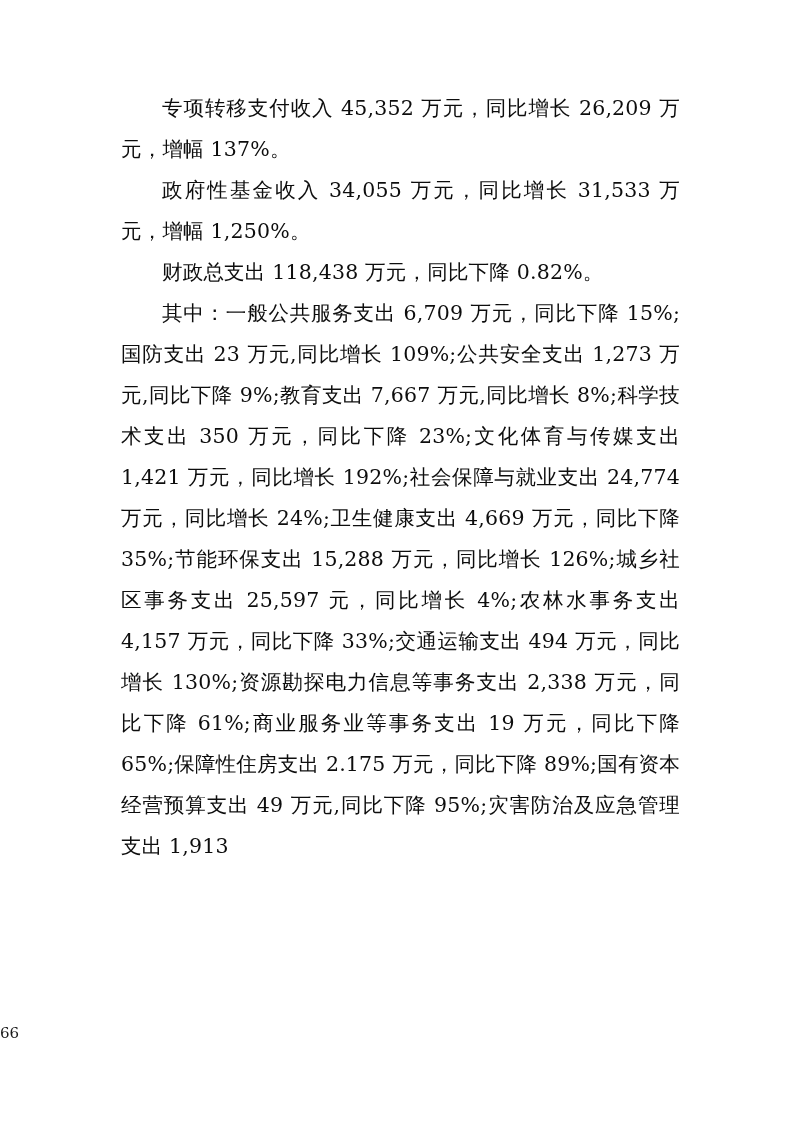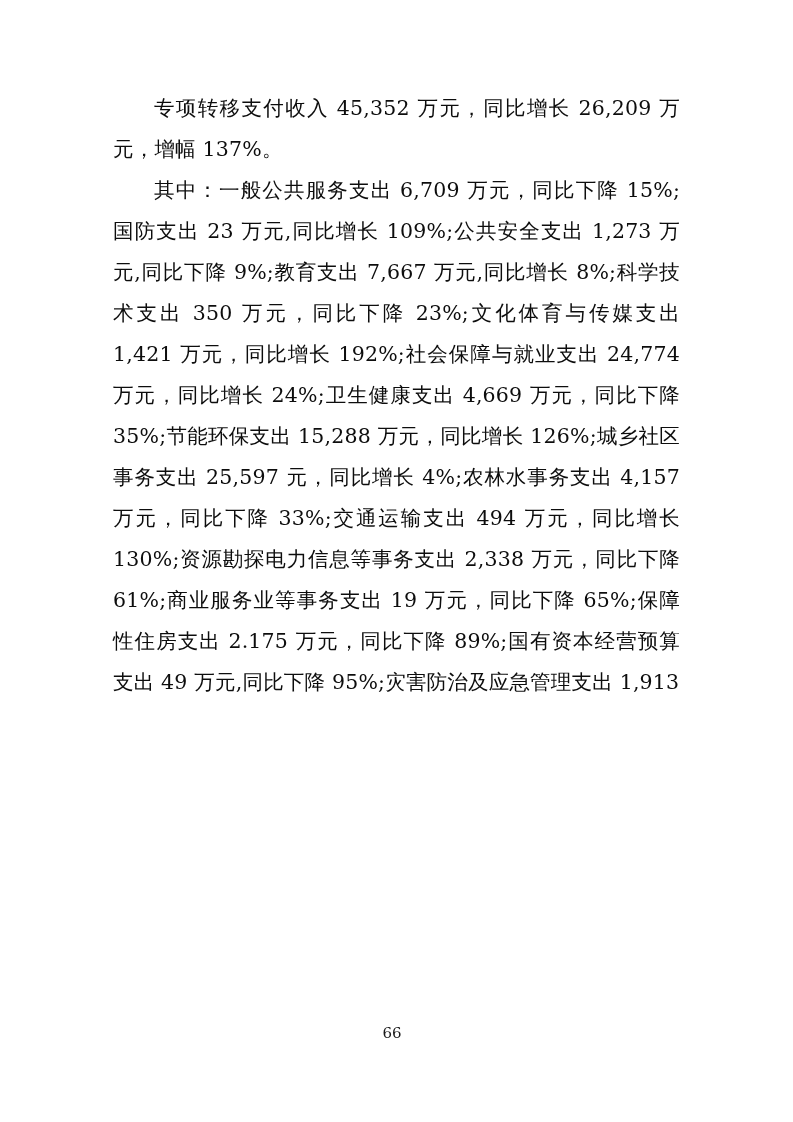--- a/index.html
+++ b/index.html
@@ -23,40 +23,41 @@
     left: 113px;
     top: 88px;
     width: 567px;
   }
   .para {
     font-size: 20.5px;
     line-height: 41px;
     color: #0d0d0d;
     text-align: justify;
     text-justify: inter-ideograph;
-    margin: 0 0 0 0;
+    margin: 0 0 0 8px;
     letter-spacing: 0.2px;
     font-family: "DejaVu Serif", "Liberation Serif", serif;
   }
   .para.indent {
     text-indent: 2em;
   }
   .pagenum {
     position: absolute;
     left: 0;
     right: 9px;
     top: 1024px;
-    text-align: center;
     font-size: 15px;
     color: #1a1a1a;
     font-family: "DejaVu Serif", "Liberation Serif", serif;
   }
 </style>
 </head>
 <body>
 
 <div class="page">
   <div class="content">
     <p class="para indent">专项转移支付收入 45,352 万元，同比增长 26,209 万元，增幅 137%。</p>
+    <p class="para indent">政府性基金收入 34,055 万元，同比增长 31,533 万元，增幅 1,250%。</p>
+    <p class="para indent">财政总支出 118,438 万元，同比下降 0.82%。</p>
     <p class="para indent">其中：一般公共服务支出 6,709 万元，同比下降 15%;国防支出 23 万元,同比增长 109%;公共安全支出 1,273 万元,同比下降 9%;教育支出 7,667 万元,同比增长 8%;科学技术支出 350 万元，同比下降 23%;文化体育与传媒支出 1,421 万元，同比增长 192%;社会保障与就业支出 24,774 万元，同比增长 24%;卫生健康支出 4,669 万元，同比下降 35%;节能环保支出 15,288 万元，同比增长 126%;城乡社区事务支出 25,597 元，同比增长 4%;农林水事务支出 4,157 万元，同比下降 33%;交通运输支出 494 万元，同比增长 130%;资源勘探电力信息等事务支出 2,338 万元，同比下降 61%;商业服务业等事务支出 19 万元，同比下降 65%;保障性住房支出 2.175 万元，同比下降 89%;国有资本经营预算支出 49 万元,同比下降 95%;灾害防治及应急管理支出 1,913</p>
   </div>
   <div class="pagenum">66</div>
 </div>
 
 </body></html>

